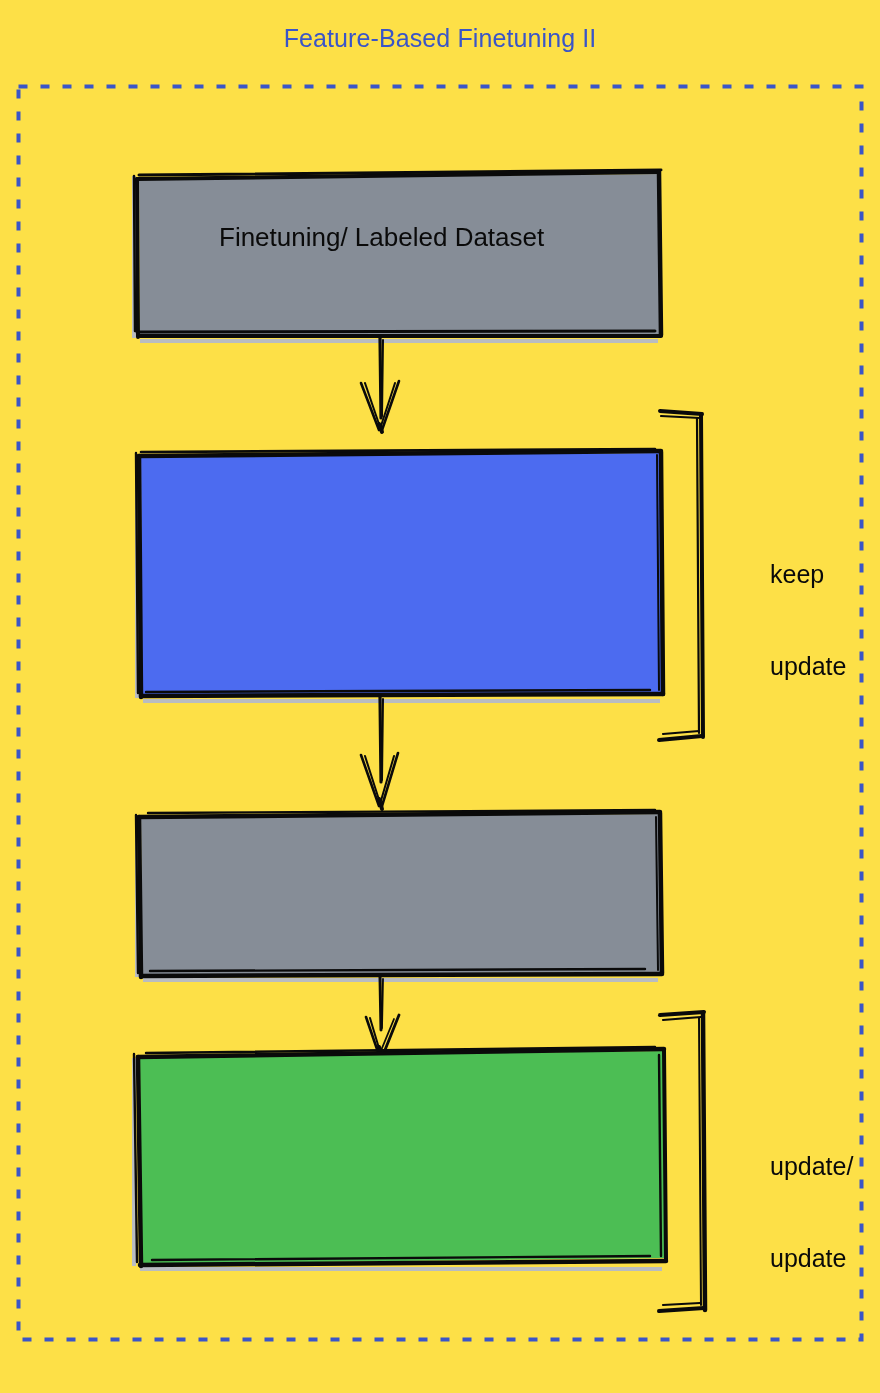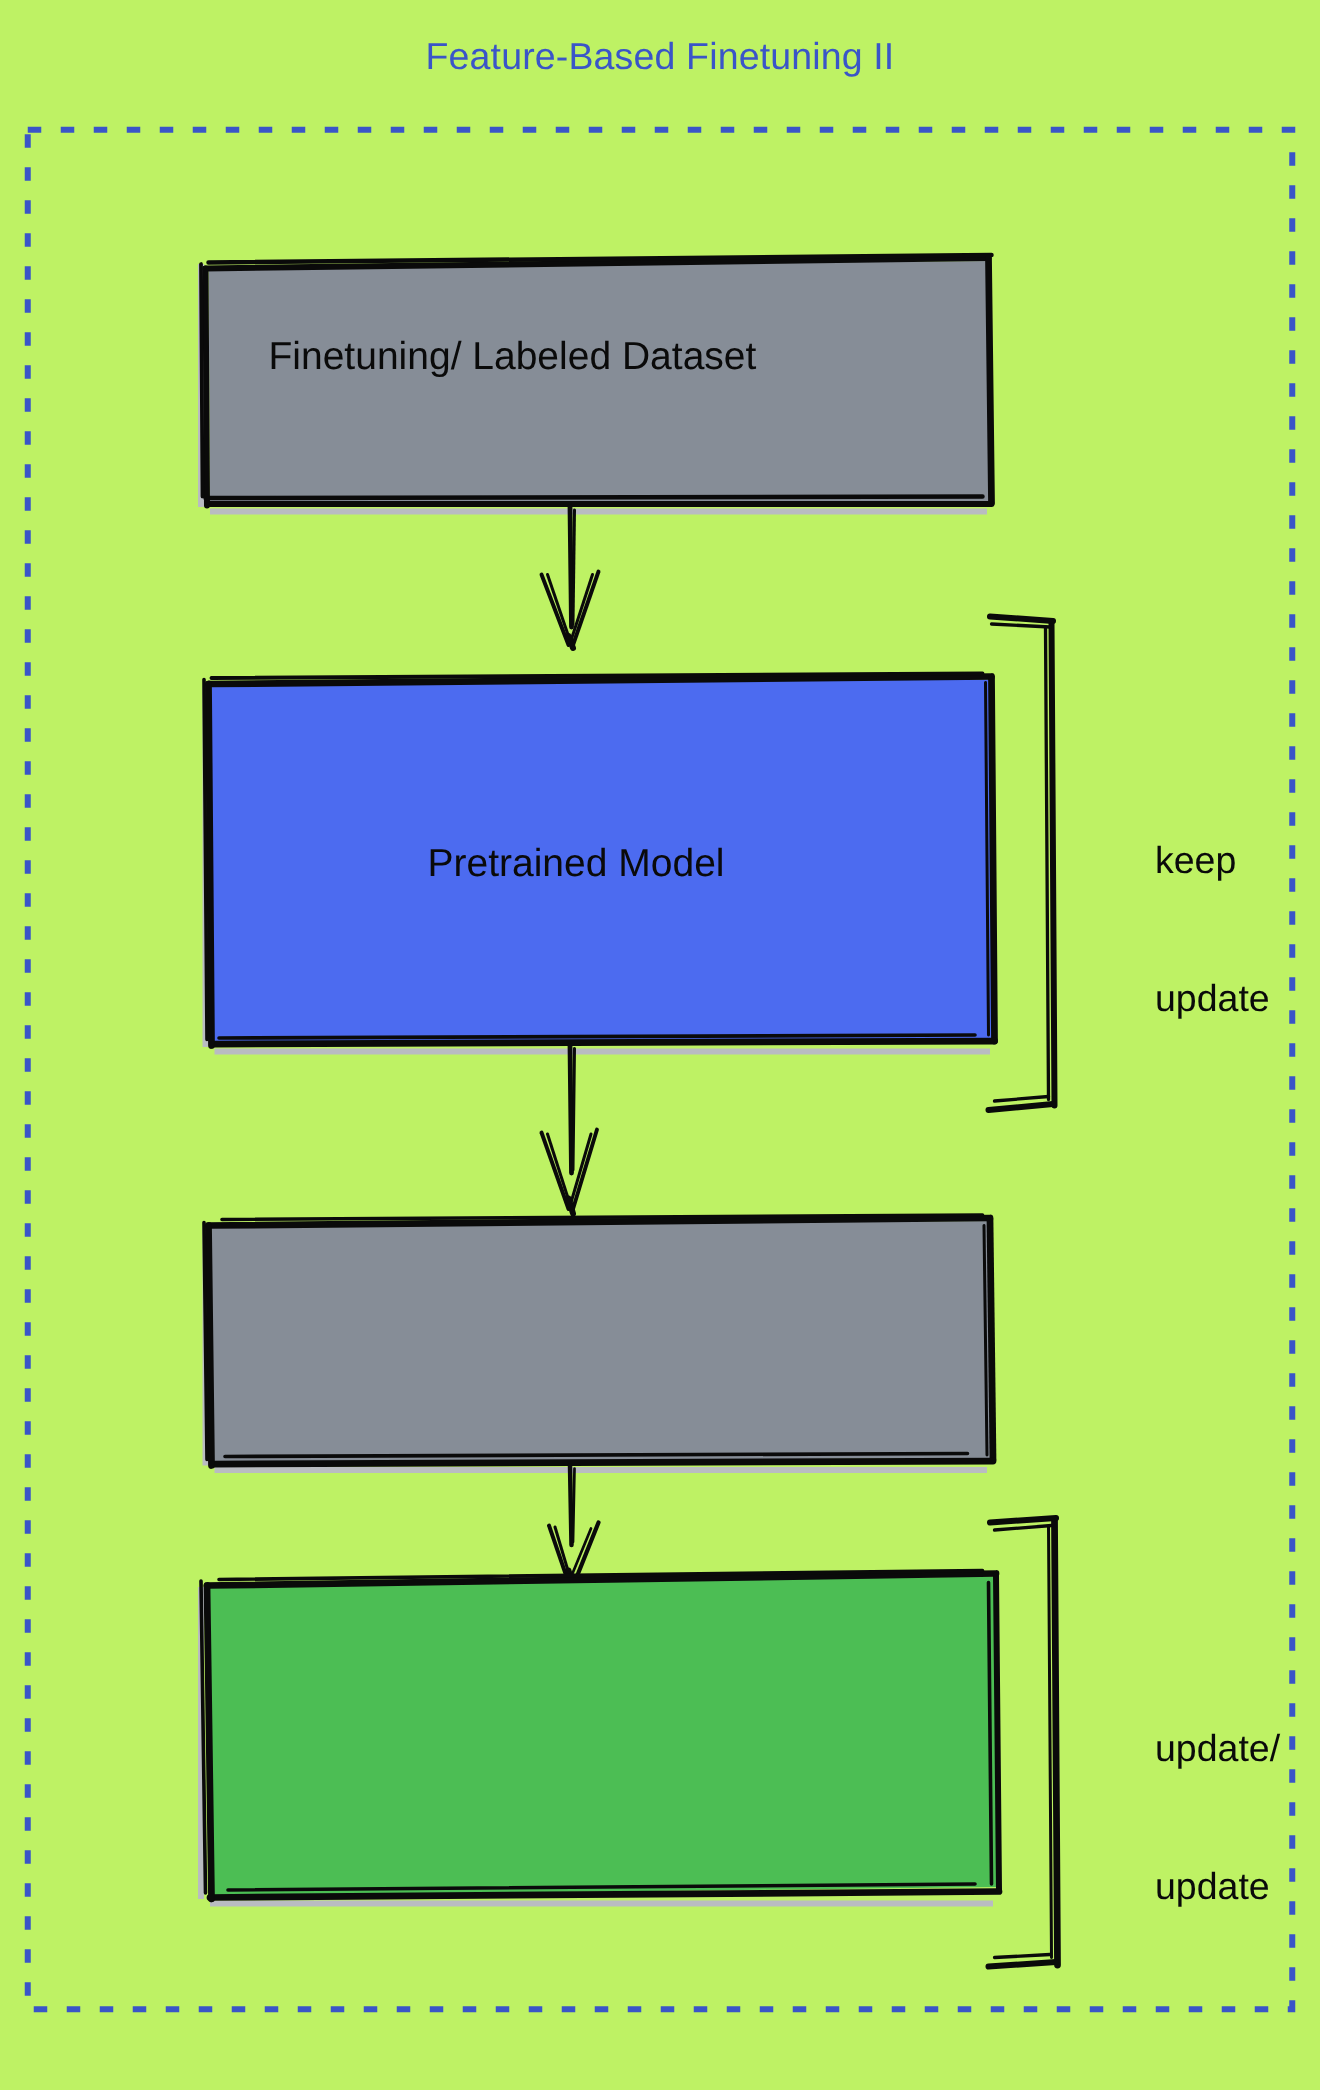--- a/index.html
+++ b/index.html
@@ -9,21 +9,21 @@
     background: #ffffff;
   }
   body {
     font-family: "Liberation Sans", sans-serif;
     -webkit-font-smoothing: antialiased;
   }
   #canvas {
     position: relative;
     width: 880px;
     height: 1393px;
-    background: #bef264;
+    background: #fde047;
     overflow: hidden;
   }
   
   #diagram-title {
     position: absolute;
     left: 0;
     top: 24px;
     width: 880px;
     text-align: center;
     font-size: 25px;
@@ -40,20 +40,21 @@
     width: 880px;
     height: 1393px;
   }
   
   .node-label {
     position: absolute;
     font-size: 26px;
     color: #0a0a0a;
     white-space: nowrap;
     font-weight: 400;
+    margin-left: 40px;
   }
   #label-dataset   { left: 179px; top: 222px; }
   #label-pretrained{ left: 285px; top: 560px; }
   #label-embeddings{ left: 262px; top: 880px; }
   #label-tasklayers{ left: 205px; top: 1160px; }
 
   .bracket-label {
     position: absolute;
     font-size: 25px;
     color: #0a0a0a;
@@ -182,21 +183,20 @@
       <path d="M699,1018 L701,1305" fill="none" stroke="#0a0a0a" stroke-width="2" stroke-linecap="round"></path>
       <path d="M660,1015 L704,1012" fill="none" stroke="#0a0a0a" stroke-width="4" stroke-linecap="round"></path>
       <path d="M663,1020 L701,1017" fill="none" stroke="#0a0a0a" stroke-width="2.2" stroke-linecap="round"></path>
       <path d="M659,1311 L704,1308" fill="none" stroke="#0a0a0a" stroke-width="4" stroke-linecap="round"></path>
       <path d="M663,1305 L700,1303" fill="none" stroke="#0a0a0a" stroke-width="2.2" stroke-linecap="round"></path>
     </g>
   </svg>
 
   <div class="node-label" id="label-dataset">Finetuning/ Labeled Dataset</div>
 
-  <div class="node-label" id="label-pretrained">Pretrained Model</div>
 
 
 
   <div class="bracket-label" id="label-keep-frozen">
     <div>keep</div>
     <div>update</div>
   </div>
 
   <div class="bracket-label" id="label-train-update">
     <div>update/</div>

